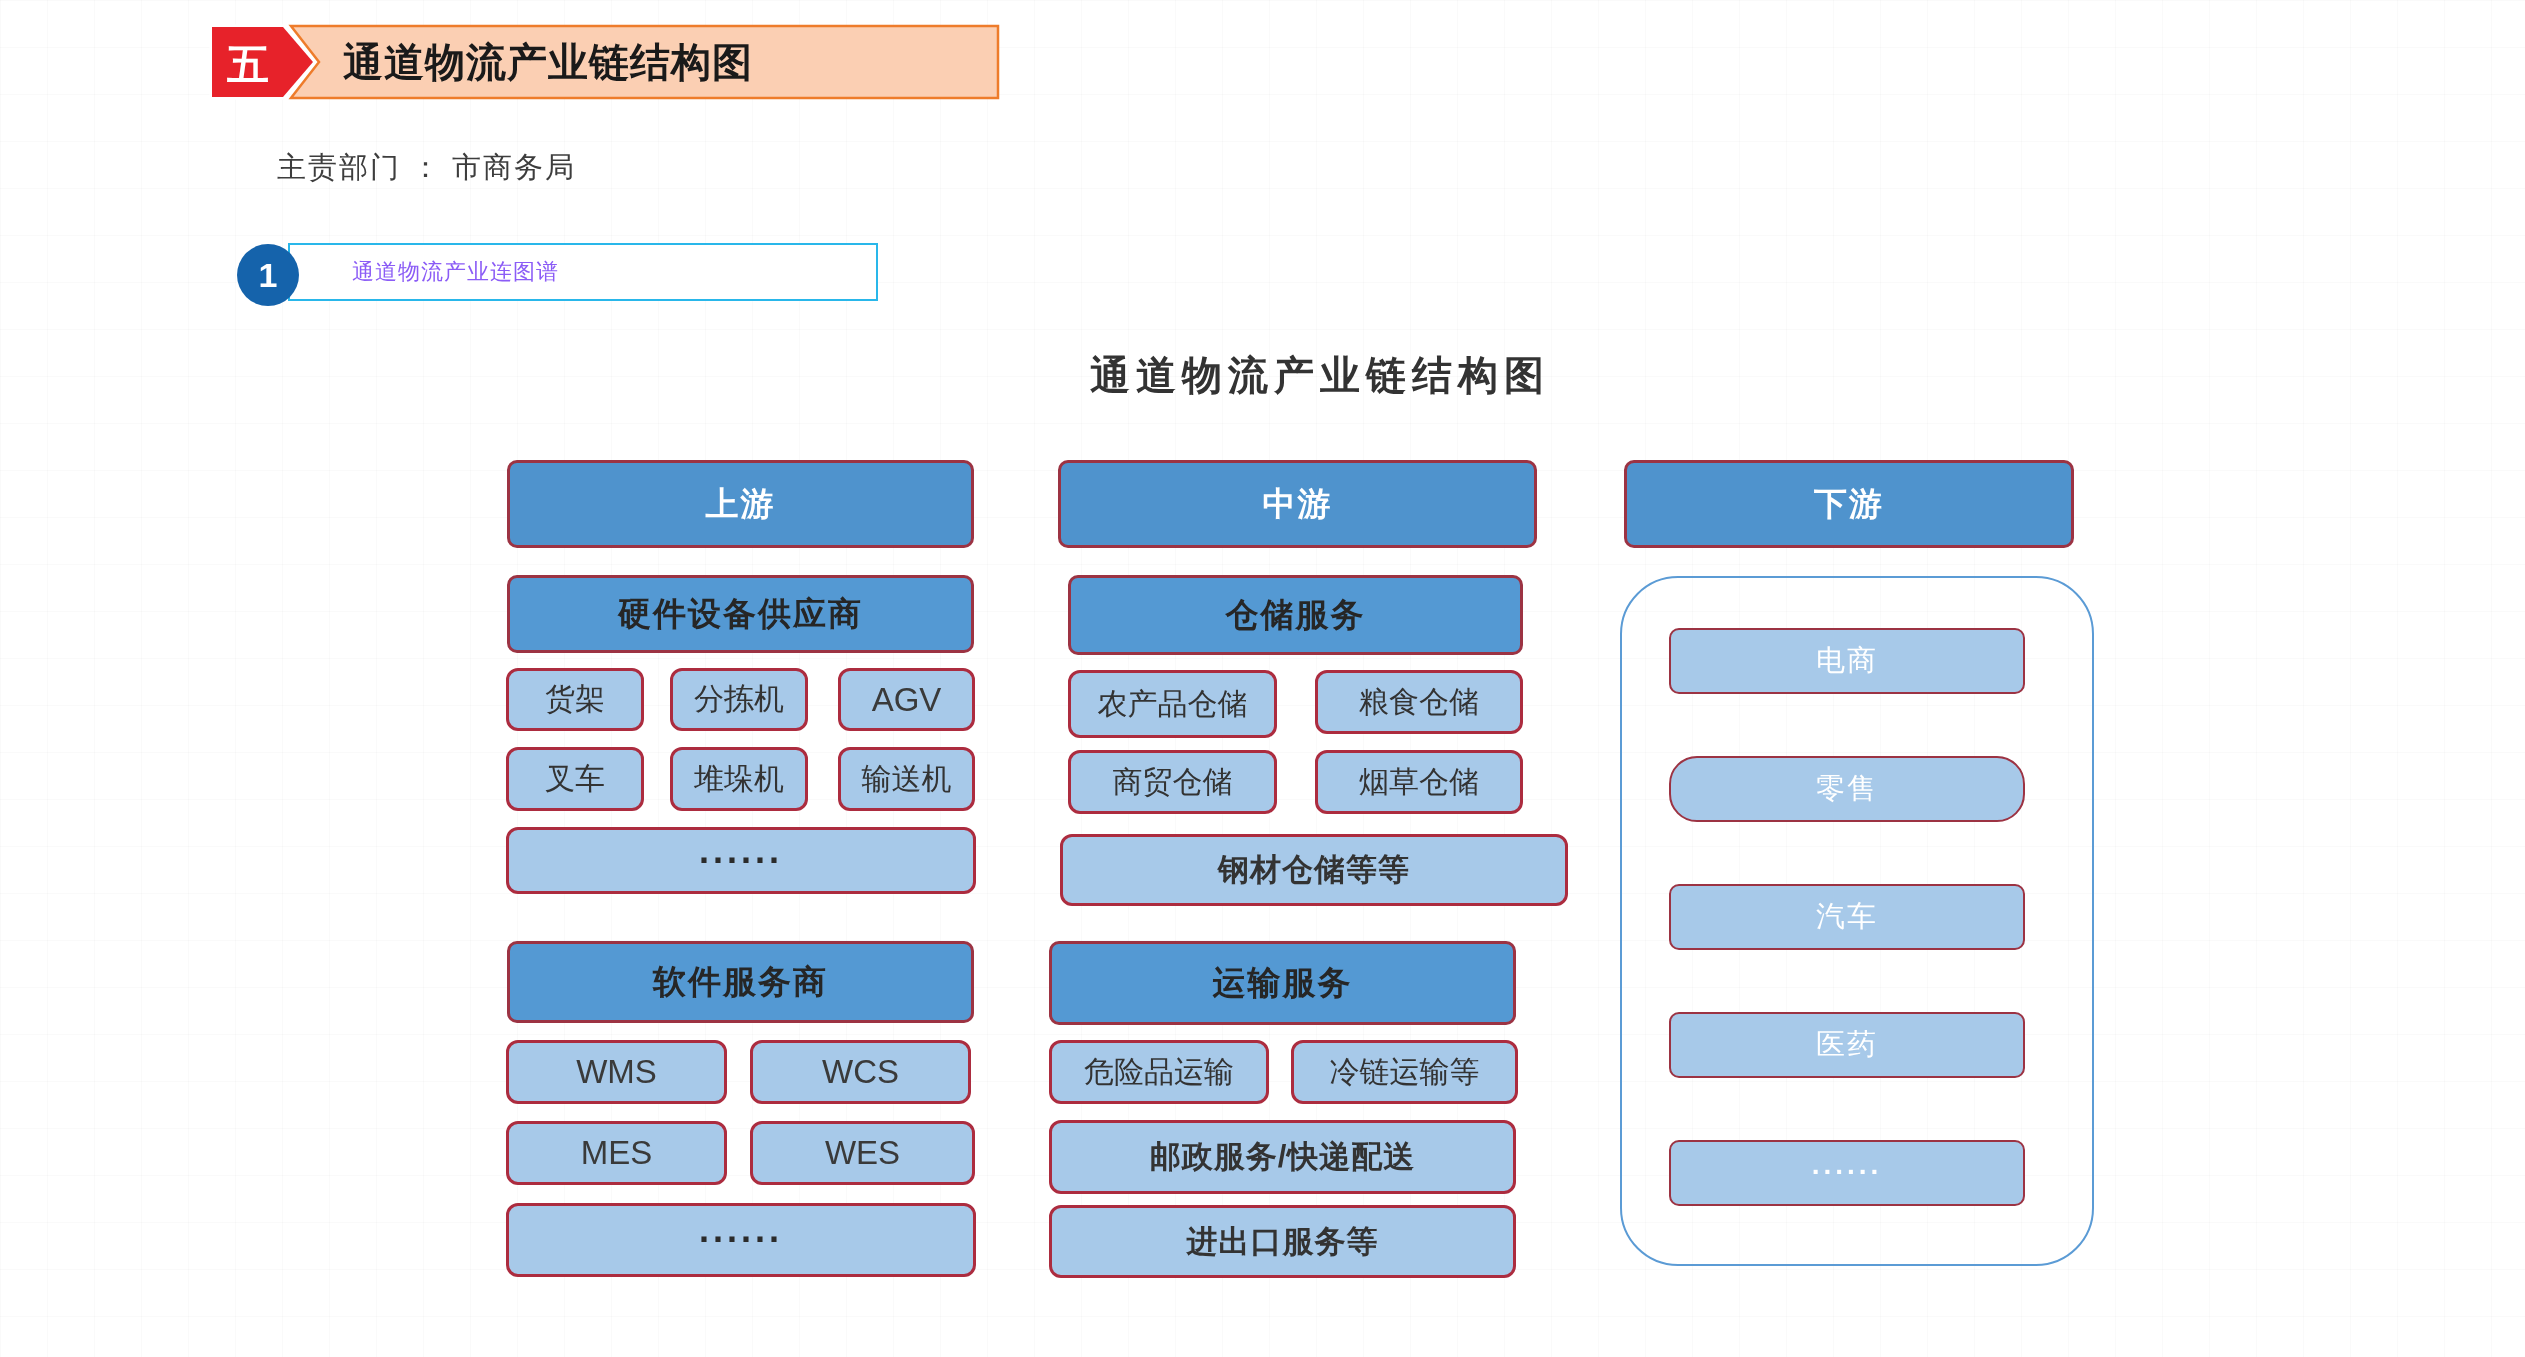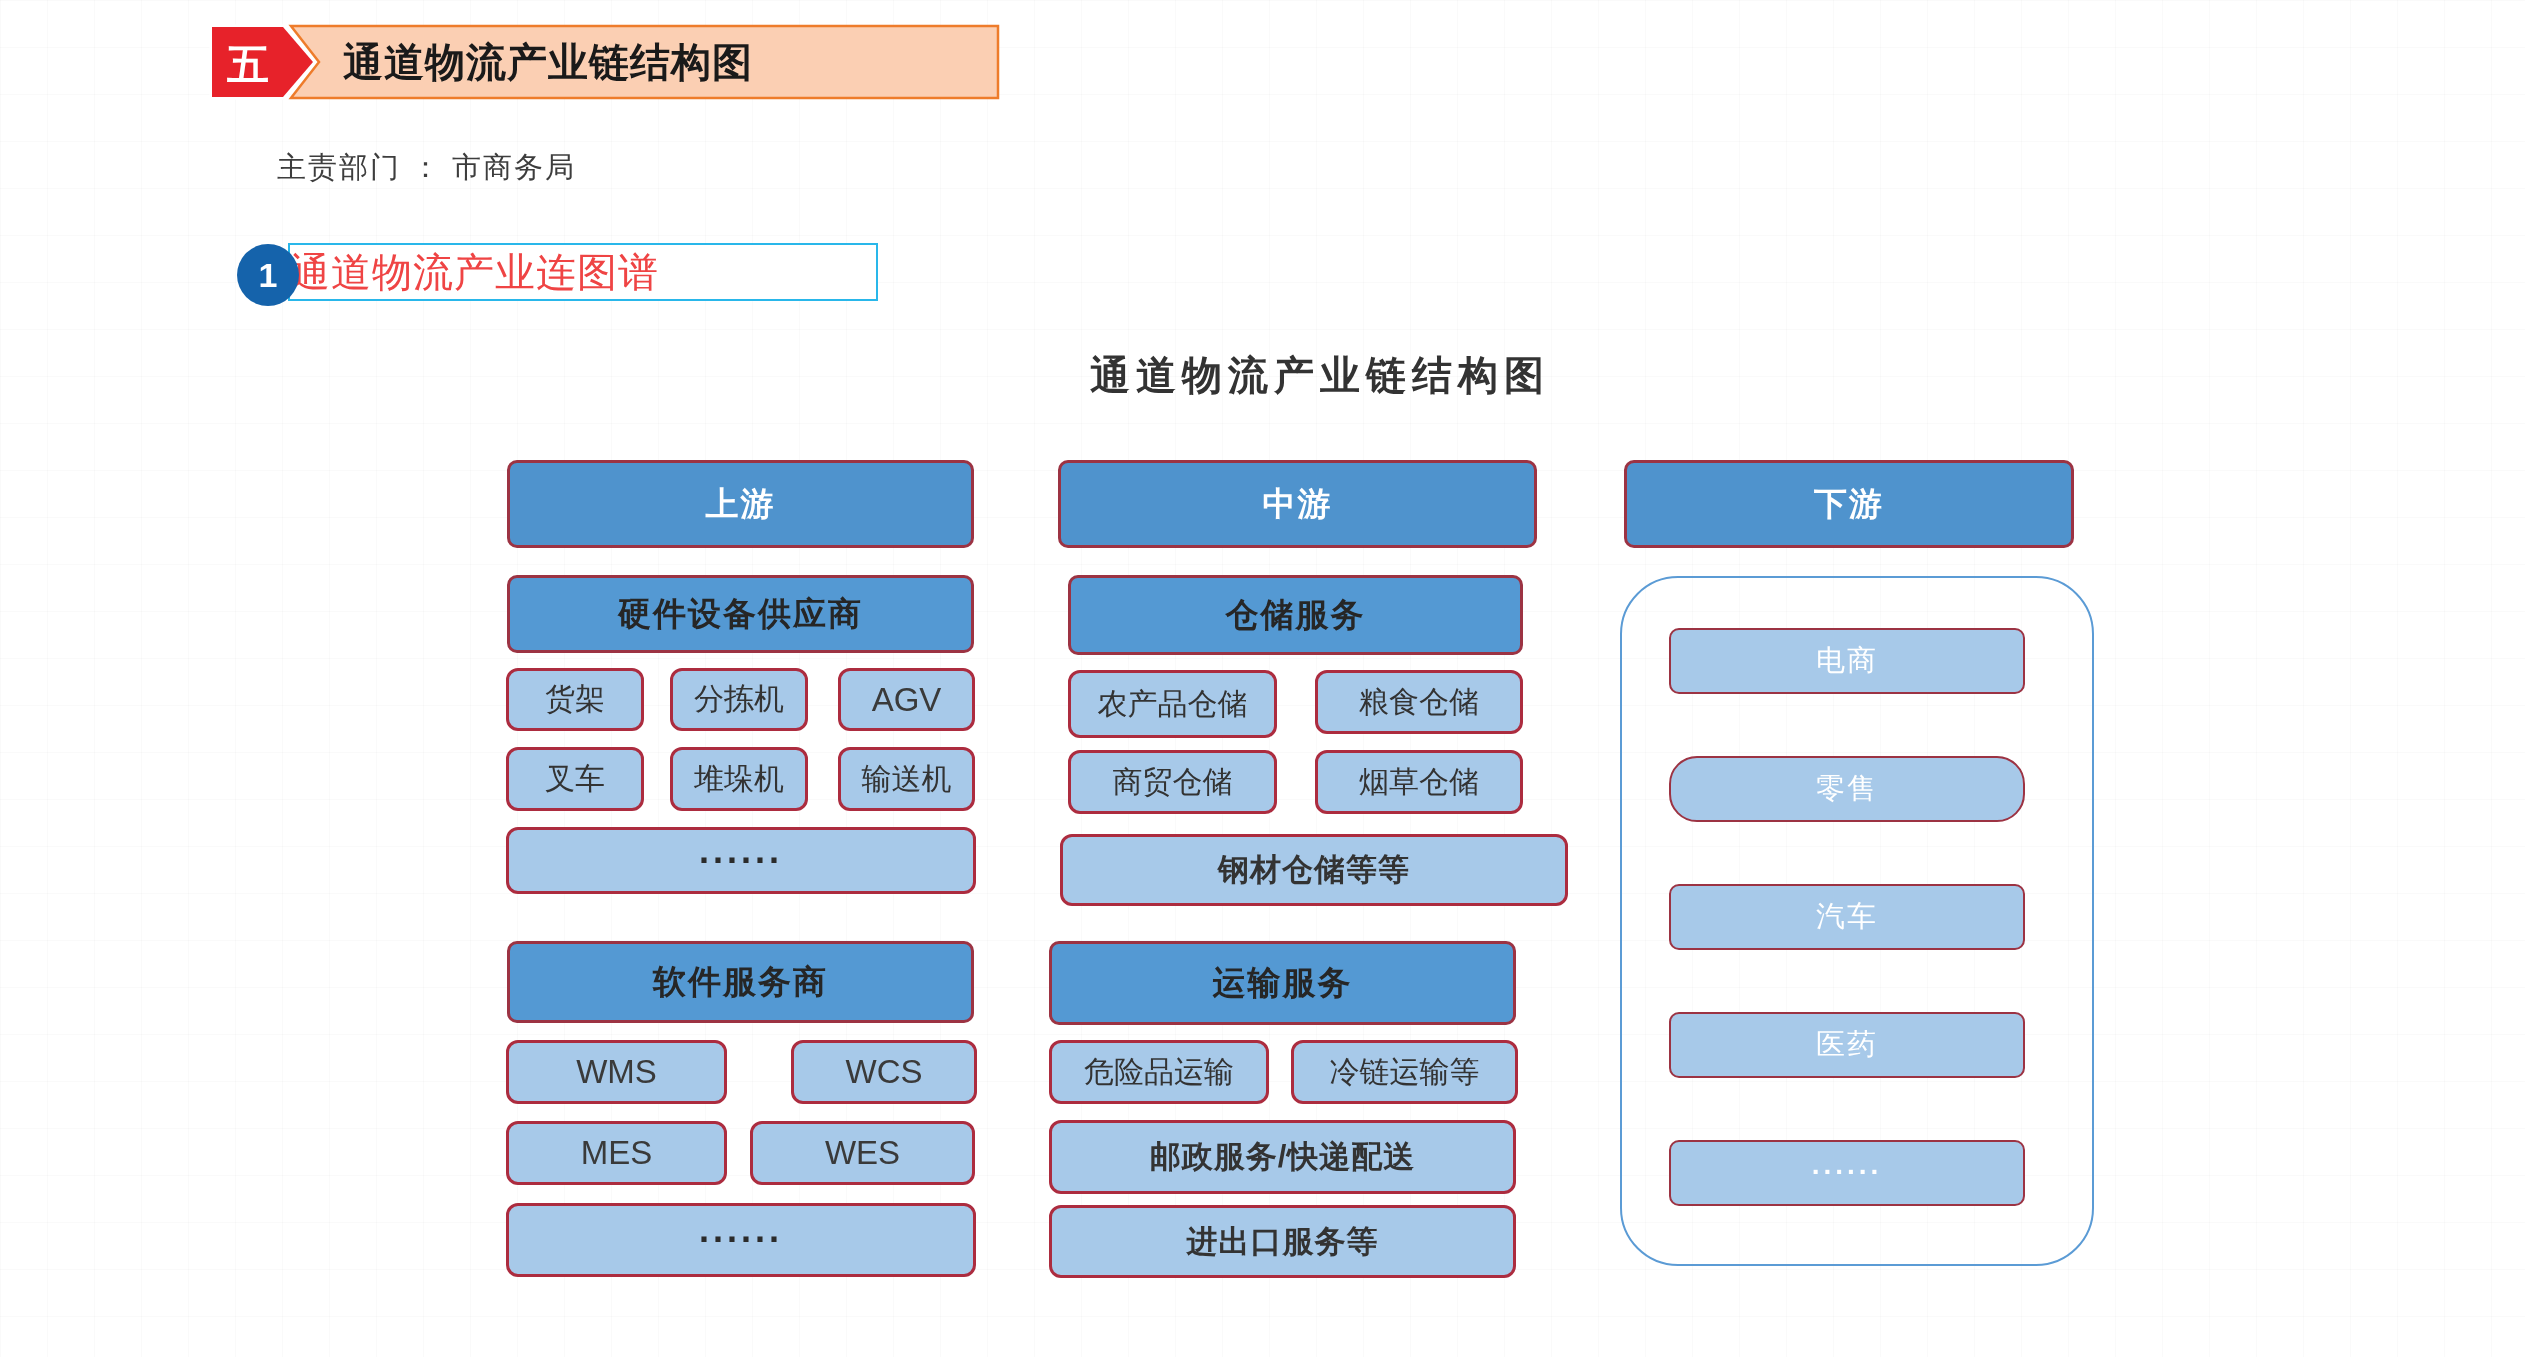--- a/index.html
+++ b/index.html
@@ -27,21 +27,21 @@
   .item-circle{
     left:237px;top:244px;width:62px;height:62px;border-radius:50%;
     background:#1563ab;color:#fff;font-size:34px;font-weight:bold;
     display:flex;align-items:center;justify-content:center;z-index:3;
   }
   .item-box{
     left:288px;top:243px;width:590px;height:58px;
     border:2px solid #29b7ea;background:#fff;z-index:2;
     display:flex;align-items:center;
   }
-  .item-box .lbl{font-size:40px;color:#ef4444;letter-spacing:1px;}
+  .item-box .lbl{margin-left:62px;font-size:22px;color:#8b5cf6;letter-spacing:1px;}
 
   .diagram-title{
     left:1060px;top:348px;width:520px;text-align:center;
     font-size:40px;font-weight:bold;color:#333;letter-spacing:6px;
   }
 
   
   .bx{display:flex;align-items:center;justify-content:center;text-align:center;}
   .top-header{
     background:#4f93cd;border:3px solid #9c3343;border-radius:10px;
@@ -99,21 +99,21 @@
   <div class="abs bx item-bx latin" style="left:838px;top:668px;width:137px;height:63px;">AGV</div>
   <div class="abs bx item-bx" style="left:506px;top:747px;width:138px;height:64px;">叉车</div>
   <div class="abs bx item-bx" style="left:670px;top:747px;width:138px;height:64px;">堆垛机</div>
   <div class="abs bx item-bx" style="left:838px;top:747px;width:137px;height:64px;">输送机</div>
   <div class="abs bx item-bx dots" style="left:506px;top:827px;width:470px;height:67px;">
     <span>......</span>
   </div>
 
   <div class="abs bx sec-header" style="left:507px;top:941px;width:467px;height:82px;">软件服务商</div>
   <div class="abs bx item-bx latin" style="left:506px;top:1040px;width:221px;height:64px;">WMS</div>
-  <div class="abs bx item-bx latin" style="left:750px;top:1040px;width:186px;height:64px;margin-left:41px;">WCS</div>
+  <div class="abs bx item-bx latin" style="left:750px;top:1040px;width:221px;height:64px;">WCS</div>
   <div class="abs bx item-bx latin" style="left:506px;top:1121px;width:221px;height:64px;">MES</div>
   <div class="abs bx item-bx latin" style="left:750px;top:1121px;width:225px;height:64px;">WES</div>
   <div class="abs bx item-bx dots" style="left:506px;top:1203px;width:470px;height:74px;">
     <span>......</span>
   </div>
 
   <div class="abs bx sec-header" style="left:1068px;top:575px;width:455px;height:80px;">仓储服务</div>
   <div class="abs bx item-bx" style="left:1068px;top:670px;width:209px;height:68px;">农产品仓储</div>
   <div class="abs bx item-bx" style="left:1315px;top:670px;width:208px;height:64px;">粮食仓储</div>
   <div class="abs bx item-bx" style="left:1068px;top:750px;width:209px;height:64px;">商贸仓储</div>

